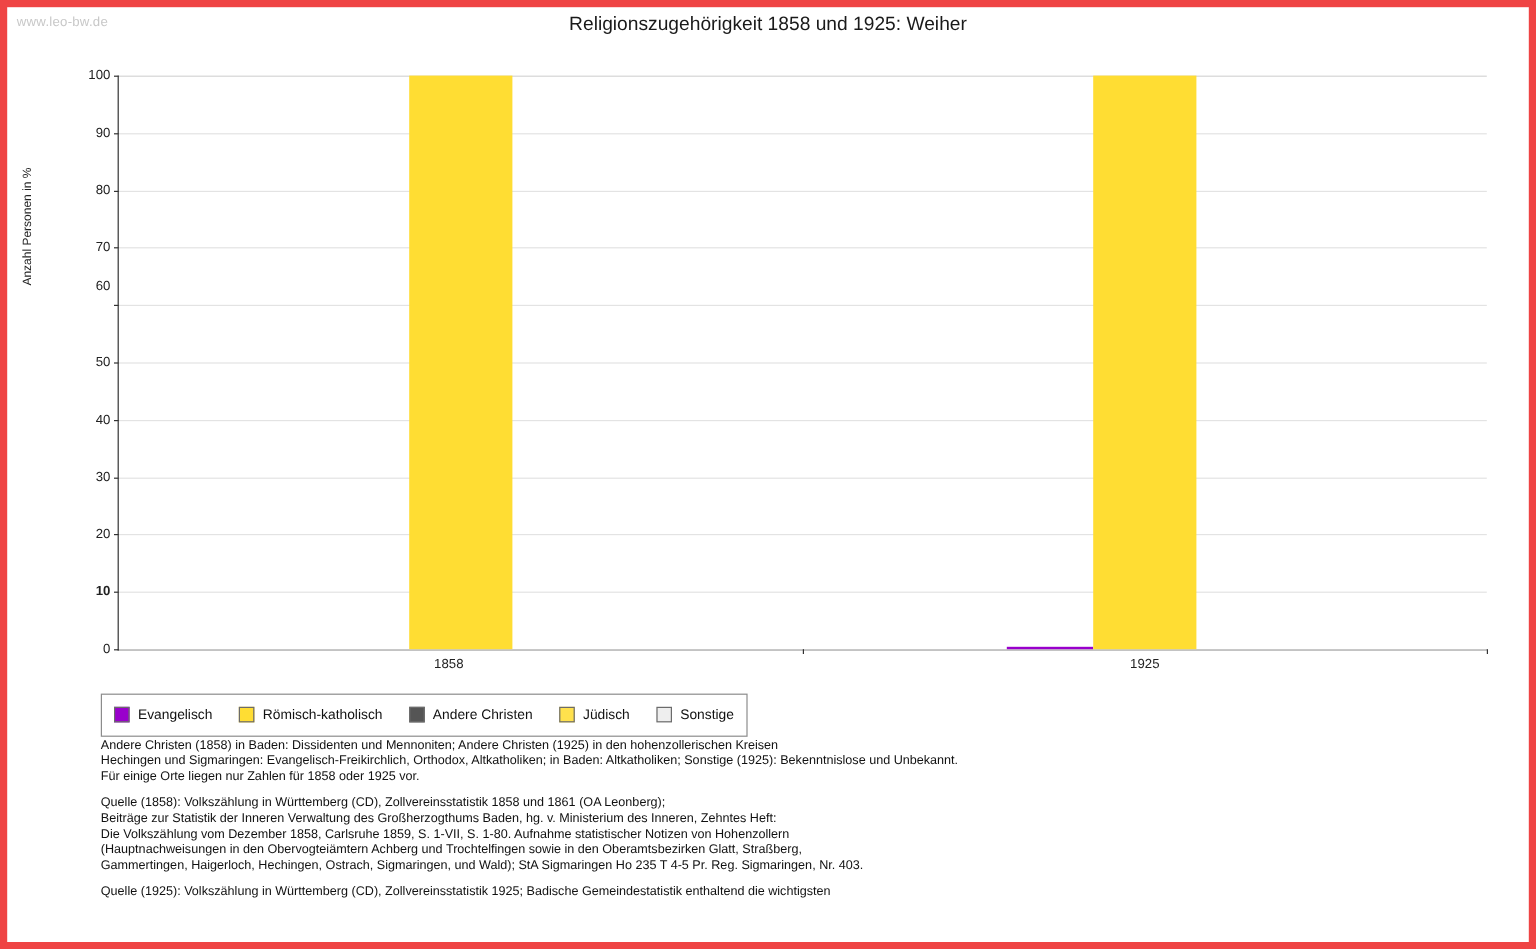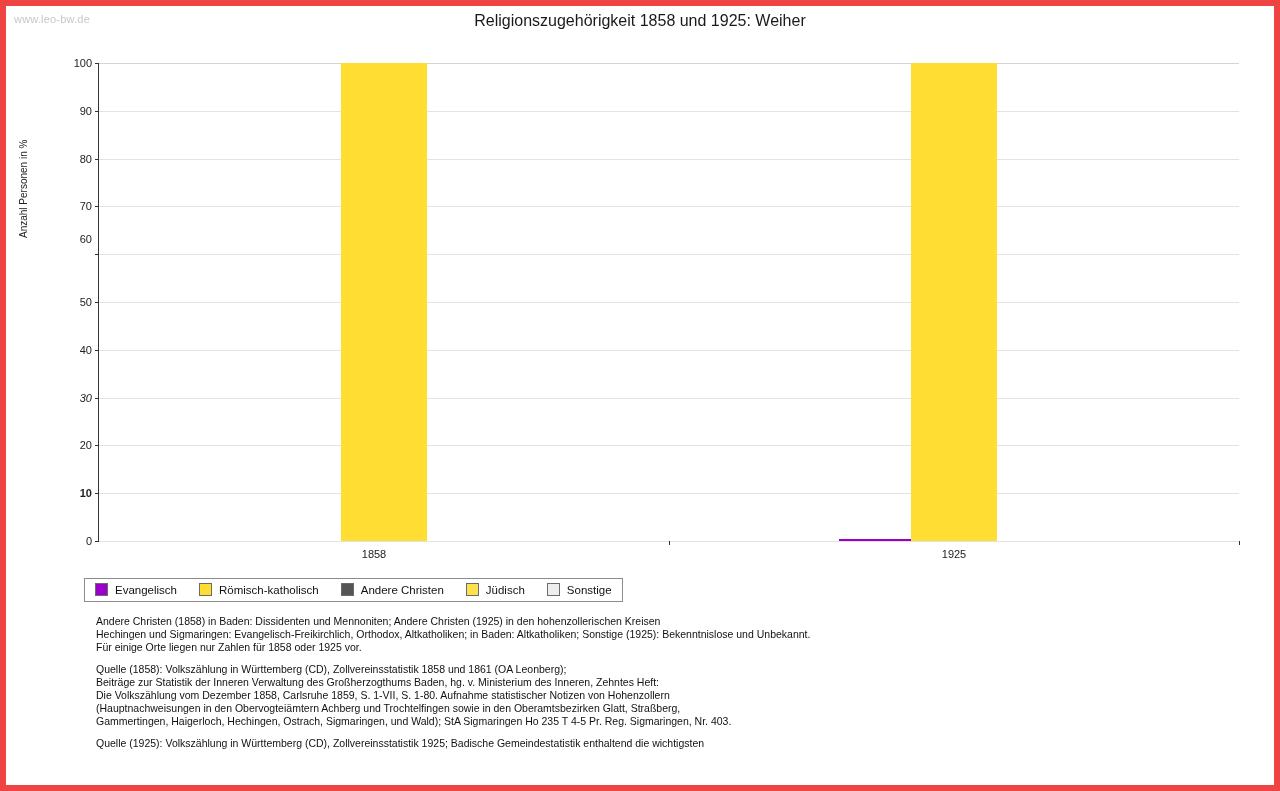--- a/index.html
+++ b/index.html
@@ -118,21 +118,21 @@
     position: absolute;
     left: 78px;
     top: 572px;
     border: 1px solid #8c8c8c;
     background: #fff;
     padding: 5px 10px 6px 10px;
     display: flex;
     align-items: center;
     gap: 22px;
     box-sizing: border-box;
-    height: 24px;
+    height: 36px;
   }
   .legend-item {
     display: flex;
     align-items: center;
     gap: 7px;
     font-size: 11.5px;
     color: #111;
     white-space: nowrap;
   }
   .swatch {
@@ -143,21 +143,20 @@
   }
   
   .notes {
     position: absolute;
     left: 78px;
     top: 609px;
     width: 1140px;
     font-size: 10.5px;
     line-height: 13px;
     color: #111;
-    margin-left: 12px;
   }
   .notes p {
     margin: 0 0 9px 0;
   }
   .notes p:last-child {
     margin-bottom: 0;
   }
   .notes .line {
     display: block;
     white-space: nowrap;
@@ -180,21 +179,21 @@
       <div class="grid-line" style="top: 478px;"></div>
       <div class="tick-label" style="top: 478px;">0</div>
       <div class="tick-mark" style="top: 478px;"></div>
       <div class="grid-line" style="top: 430.2px;"></div>
       <div class="tick-label" style="top: 430.2px; font-weight: bold;">10</div>
       <div class="tick-mark" style="top: 430.2px;"></div>
       <div class="grid-line" style="top: 382.4px;"></div>
       <div class="tick-label" style="top: 382.4px;">20</div>
       <div class="tick-mark" style="top: 382.4px;"></div>
       <div class="grid-line" style="top: 334.6px;"></div>
-      <div class="tick-label" style="top: 334.6px; font-style: italic;">30</div>
+      <div class="tick-label" style="top: 334.6px;">30</div>
       <div class="tick-mark" style="top: 334.6px;"></div>
       <div class="grid-line" style="top: 286.8px;"></div>
       <div class="tick-label" style="top: 286.8px;">40</div>
       <div class="tick-mark" style="top: 286.8px;"></div>
       <div class="grid-line" style="top: 239px;"></div>
       <div class="tick-label" style="top: 239px;">50</div>
       <div class="tick-mark" style="top: 239px;"></div>
       <div class="grid-line" style="top: 191.2px;"></div>
       <div class="tick-label" style="top: 176px;">60</div>
       <div class="tick-mark" style="top: 191.2px;"></div>

